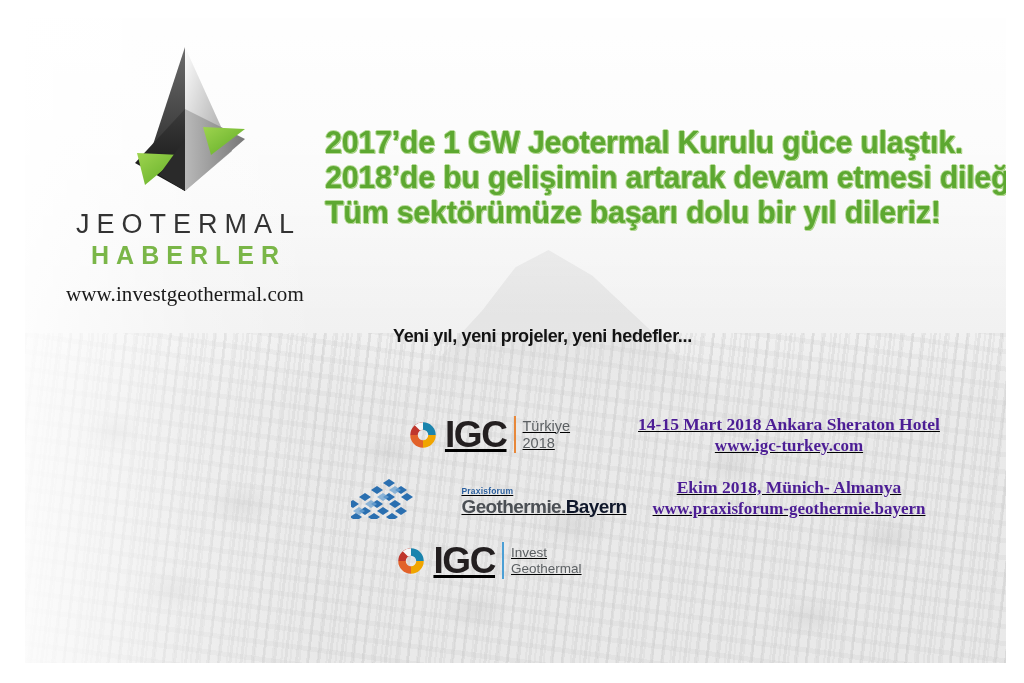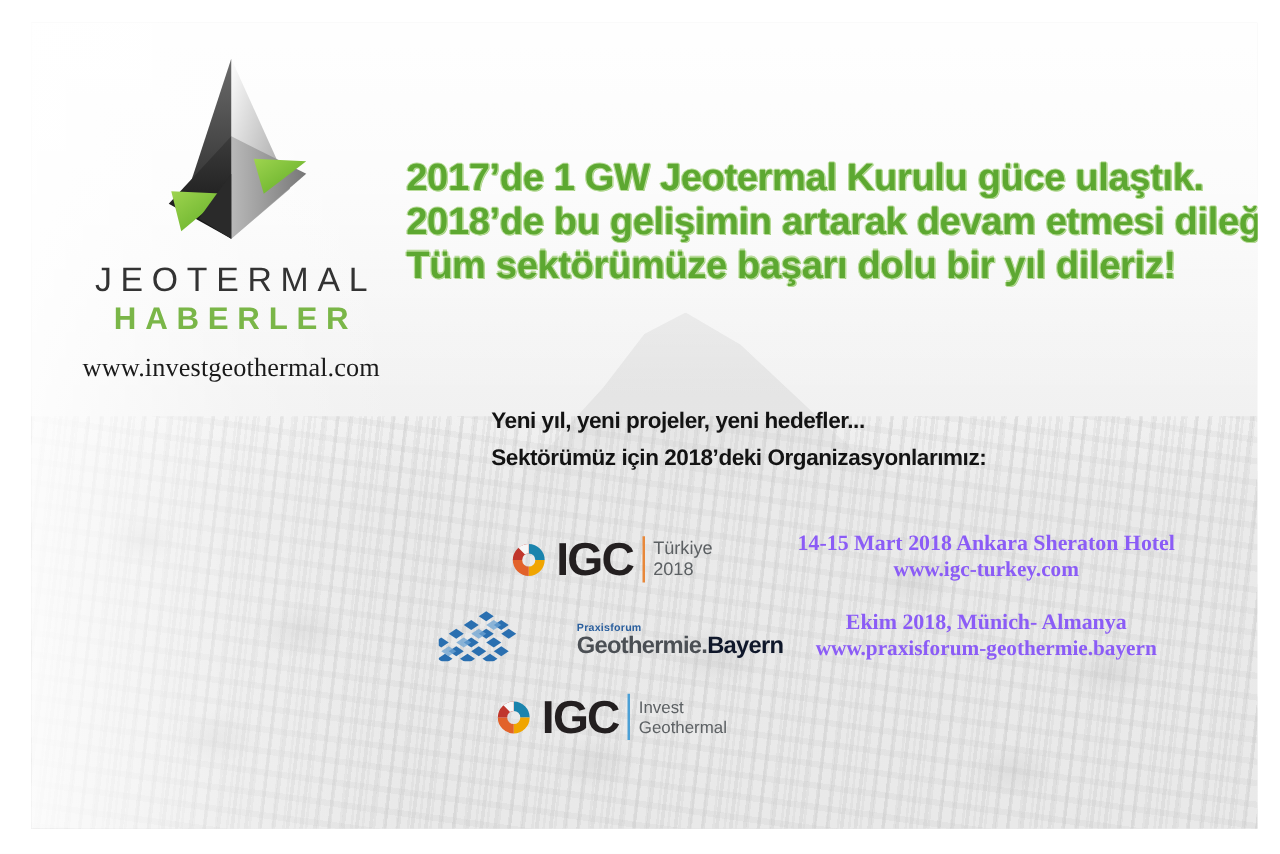--- a/index.html
+++ b/index.html
@@ -133,32 +133,33 @@
     color:#131313;
     letter-spacing:-.35px;
     white-space:nowrap;
   }
 
   
   #events {
     position:absolute; left:360px; top:385px; width:600px; z-index:6;
   }
   .event-row {
-    display:flex; align-items:flex-end;
+    display:flex; align-items:center;
     height:63px;
+    text-decoration:underline;
   }
   .logo-cell {
     width:208px; flex:0 0 208px;
     display:flex; align-items:center; justify-content:center;
   }
   .info-cell {
     flex:1;
     text-align:center;
     font-family:"Liberation Serif", serif;
-    color:#8b5cf6;
+    color:#4c1d95;
   }
   .info-line1 { font-size:17.5px; font-weight:700; line-height:21px; white-space:nowrap; }
   .info-line2 { font-size:17px; font-weight:700; line-height:21px; white-space:nowrap; }
 
   
   .igc-lockup { display:flex; align-items:center; gap:7px; }
   .igc-word {
     font-family:"Liberation Sans", sans-serif;
     font-weight:700; font-size:37px; color:#231f20;
     letter-spacing:-1.4px; line-height:37px;
@@ -236,21 +237,20 @@
     </div>
 
     <div id="headline">
       <div class="hl">2017’de 1 GW Jeotermal Kurulu güce ulaştık.</div>
       <div class="hl">2018’de bu gelişimin artarak devam etmesi dileğiyle</div>
       <div class="hl">Tüm sektörümüze başarı dolu bir yıl dileriz!</div>
     </div>
 
     <div id="subhead">
       <div class="sh">Yeni yıl, yeni projeler, yeni hedefler...</div>
-      <div class="sh">Sektörümüz için 2018’deki Organizasyonlarımız:</div>
     </div>
 
     <div id="events">
 
       <div class="event-row">
         <div class="logo-cell">
           <div class="igc-lockup">
             <svg width="30" height="30" viewBox="0 0 40 40">
               <path d="M20 3 A17 17 0 0 1 37 20 L27 20 A7 7 0 0 0 20 13 Z" fill="#1b84ad"></path>
               <path d="M37 20 A17 17 0 0 1 20 37 L20 27 A7 7 0 0 0 27 20 Z" fill="#f0a500"></path>

